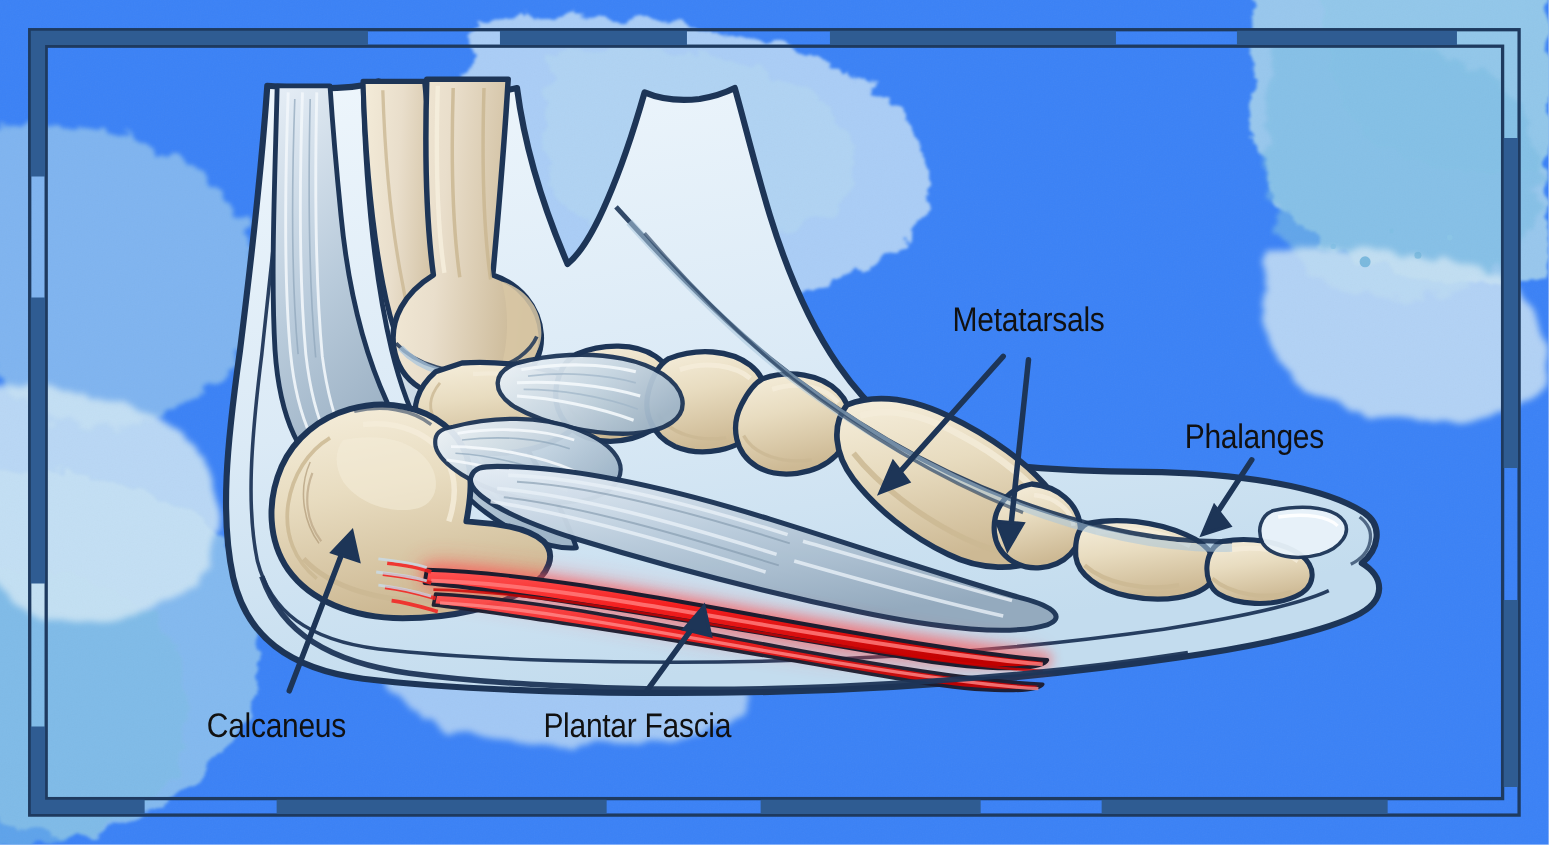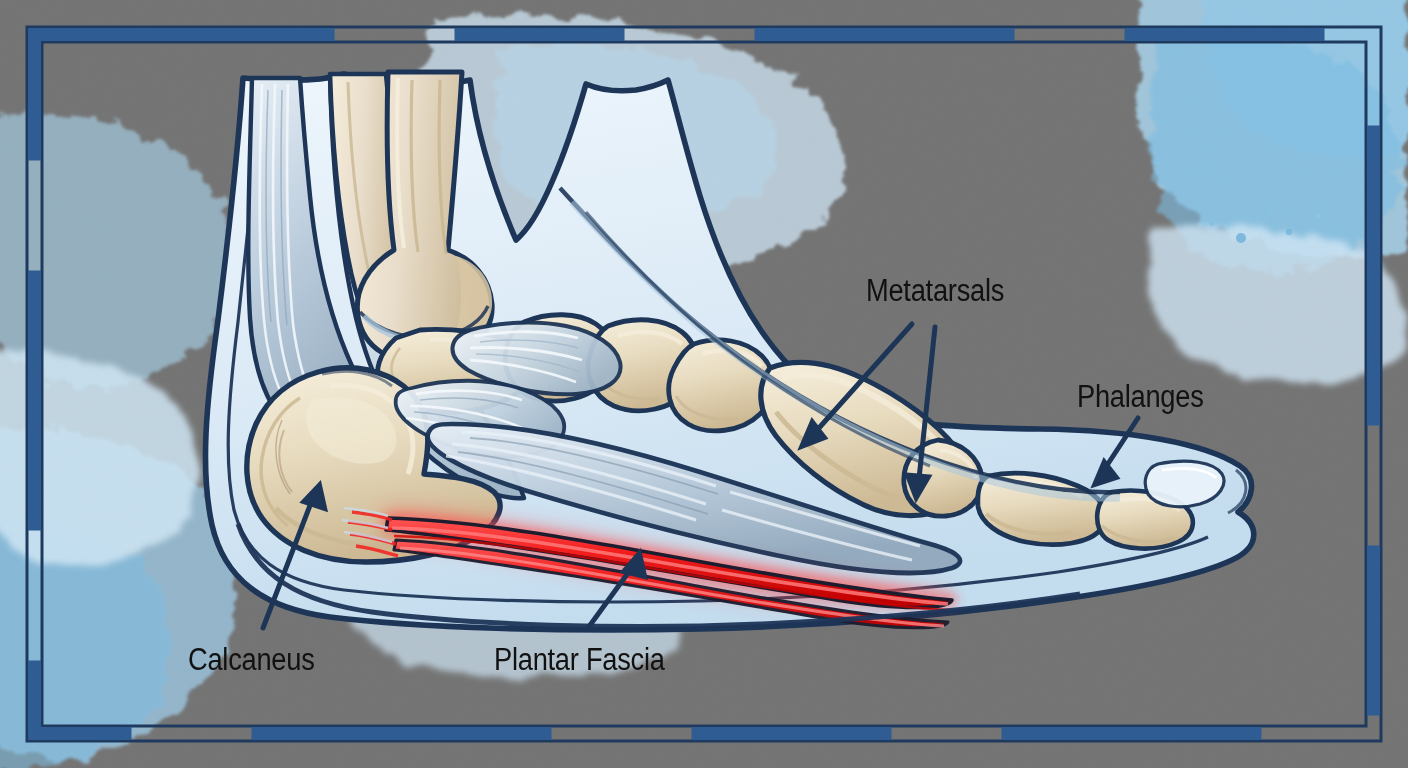--- a/index.html
+++ b/index.html
@@ -5,21 +5,21 @@
   html, body {
     margin: 0;
     padding: 0;
     background: #ffffff;
   }
   #stage {
     position: relative;
     width: 1408px;
     height: 768px;
     overflow: hidden;
-    background: #737373;
+    background: #3b82f6;
     font-family: "Liberation Sans", "DejaVu Sans", sans-serif;
   }
   #stage svg.layer {
     position: absolute;
     left: 0;
     top: 0;
     width: 1408px;
     height: 768px;
   }
   .label {

